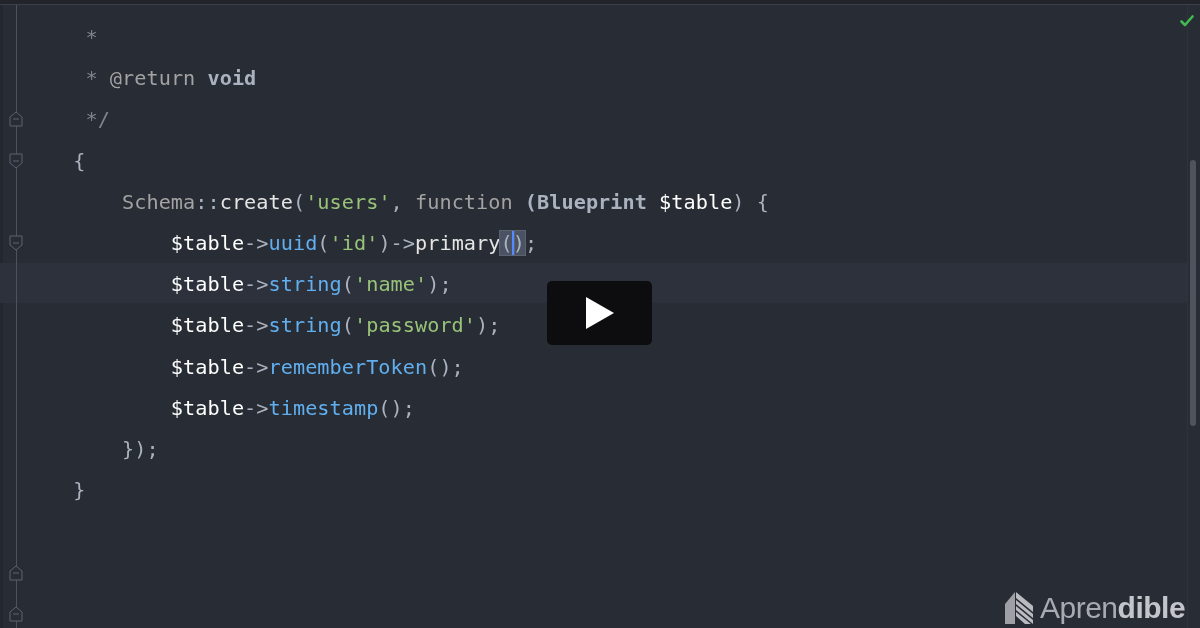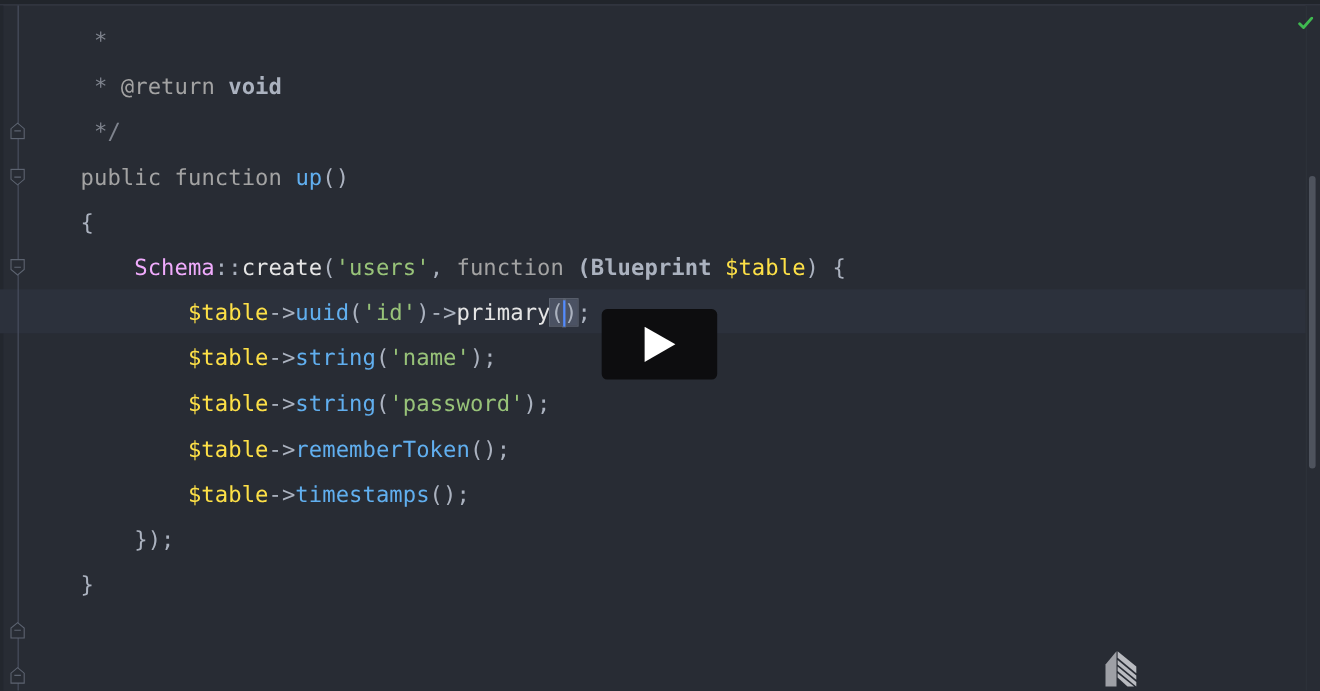--- a/index.html
+++ b/index.html
@@ -69,22 +69,22 @@
     white-space: pre;
     font-size: 20.2px;
     letter-spacing: 0.05px;
     color: #abb2bf;
   }
   .t { white-space: pre; }
   .c-comment { color: #7f848e; }
   .c-keyword { color: #a3a3a3; }
   .c-func { color: #61afef; }
   .c-method { color: #e5e5e5; }
-  .c-class { color: #f0abfc; }
-  .c-var { color: #fde047; }
+  .c-class { color: #a3a3a3; }
+  .c-var { color: #ffffff; }
   .c-string { color: #98c379; }
   .c-punc { color: #abb2bf; }
   .c-op { color: #abb2bf; }
   .c-type { color: #abb2bf; font-weight: bold; }
   .bracket-match {
     background: #4b5263;
     outline: 1px solid #5c6370;
   }
   .cursor {
     display: inline-block;
@@ -181,28 +181,27 @@
       <div class="fold-marker" style="top: 605.8px;"><svg width="14" height="16" viewBox="0 0 14 16">
           <polygon points="1,15 13,15 13,6 7,1 1,6" fill="#282c34" stroke="#5c6370" stroke-width="1"></polygon>
           <line x1="4" y1="8" x2="10" y2="8" stroke="#5c6370" stroke-width="1"></line>
         </svg></div>
     </div>
 
   <div class="code" id="code">
       <div class="line"><span class="t">       </span><span class="t c-comment">*</span></div>
       <div class="line"><span class="t">       </span><span class="t c-comment">* </span><span class="t c-keyword">@return</span><span class="t c-type"> void</span></div>
       <div class="line"><span class="t">       </span><span class="t c-comment">*/</span></div>
-      <div class="line"><span class="t">      </span><span class="t c-keyword">public</span><span class="t c-punc"> </span><span class="t c-keyword">function</span><span class="t c-punc"> </span><span class="t c-func">up</span><span class="t c-punc">()</span></div>
       <div class="line"><span class="t">      </span><span class="t c-punc">{</span></div>
       <div class="line"><span class="t">          </span><span class="t c-class">Schema</span><span class="t c-punc">::</span><span class="t c-method">create</span><span class="t c-punc">(</span><span class="t c-string">'users'</span><span class="t c-punc">, </span><span class="t c-keyword">function</span><span class="t c-type"> (Blueprint </span><span class="t c-var">$table</span><span class="t c-punc">) {</span></div>
       <div class="line"><span class="t">              </span><span class="t c-var">$table</span><span class="t c-op">-&gt;</span><span class="t c-func">uuid</span><span class="t c-punc">(</span><span class="t c-string">'id'</span><span class="t c-punc">)-&gt;</span><span class="t c-method">primary</span><span class="t c-punc bracket-match">(<span class="cursor"></span></span><span class="t c-punc bracket-match">)</span><span class="t c-punc">;</span></div>
       <div class="line"><span class="t">              </span><span class="t c-var">$table</span><span class="t c-op">-&gt;</span><span class="t c-func">string</span><span class="t c-punc">(</span><span class="t c-string">'name'</span><span class="t c-punc">);</span></div>
       <div class="line"><span class="t">              </span><span class="t c-var">$table</span><span class="t c-op">-&gt;</span><span class="t c-func">string</span><span class="t c-punc">(</span><span class="t c-string">'password'</span><span class="t c-punc">);</span></div>
       <div class="line"><span class="t">              </span><span class="t c-var">$table</span><span class="t c-op">-&gt;</span><span class="t c-func">rememberToken</span><span class="t c-punc">();</span></div>
-      <div class="line"><span class="t">              </span><span class="t c-var">$table</span><span class="t c-op">-&gt;</span><span class="t c-func">timestamps</span><span class="t c-punc">();</span></div>
+      <div class="line"><span class="t">              </span><span class="t c-var">$table</span><span class="t c-op">-&gt;</span><span class="t c-func">timestamp</span><span class="t c-punc">();</span></div>
       <div class="line"><span class="t">          </span><span class="t c-punc">});</span></div>
       <div class="line"><span class="t">      </span><span class="t c-punc">}</span></div>
     </div>
 
   <div class="scrollbar-track"></div>
   <div class="scrollbar-thumb"></div>
 
   <div class="status-check">
     <svg width="14" height="12" viewBox="0 0 14 12">
       <path d="M1.5 6.5 L5 10 L12.5 1.5" fill="none" stroke="#3fb950" stroke-width="2.6" stroke-linecap="round" stroke-linejoin="round"></path>
@@ -216,14 +215,15 @@
   </div>
 
   <div class="logo">
     <svg width="32" height="36" viewBox="0 0 32 36">
       <polygon points="2,14 12,2 12,34 2,34" fill="#9ea0a6"></polygon>
       <polygon points="13,2 30,16 30,22 13,8" fill="#b9bbc0"></polygon>
       <polygon points="13,10 30,24 30,28 13,14" fill="#b9bbc0"></polygon>
       <polygon points="13,16 30,30 30,34 13,20" fill="#b9bbc0"></polygon>
       <polygon points="13,22 28,34 22,34 13,26" fill="#b9bbc0"></polygon>
     </svg>
+    <span class="logo-text"><span class="logo-light">Apren</span><span class="logo-bold">dible</span></span>
   </div>
 </div>
 
 </body></html>

